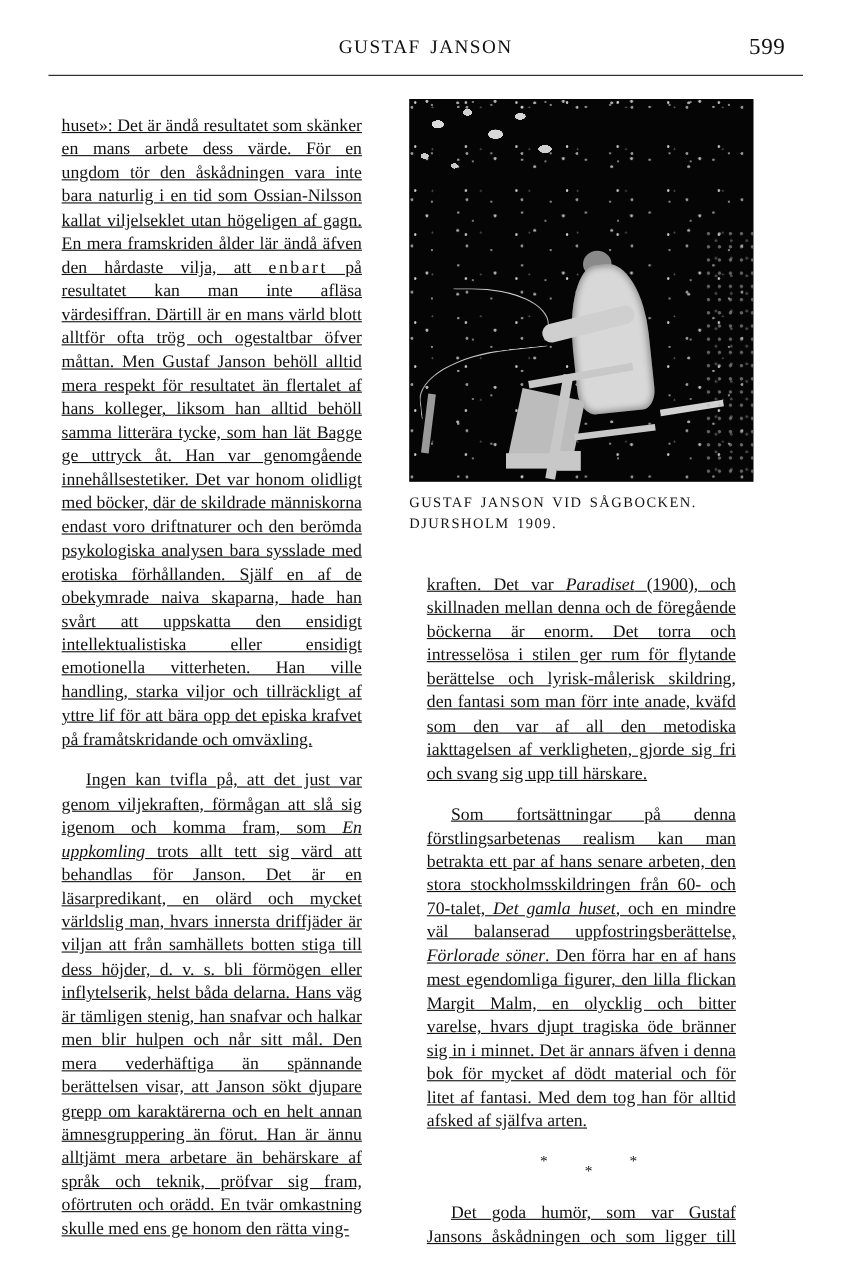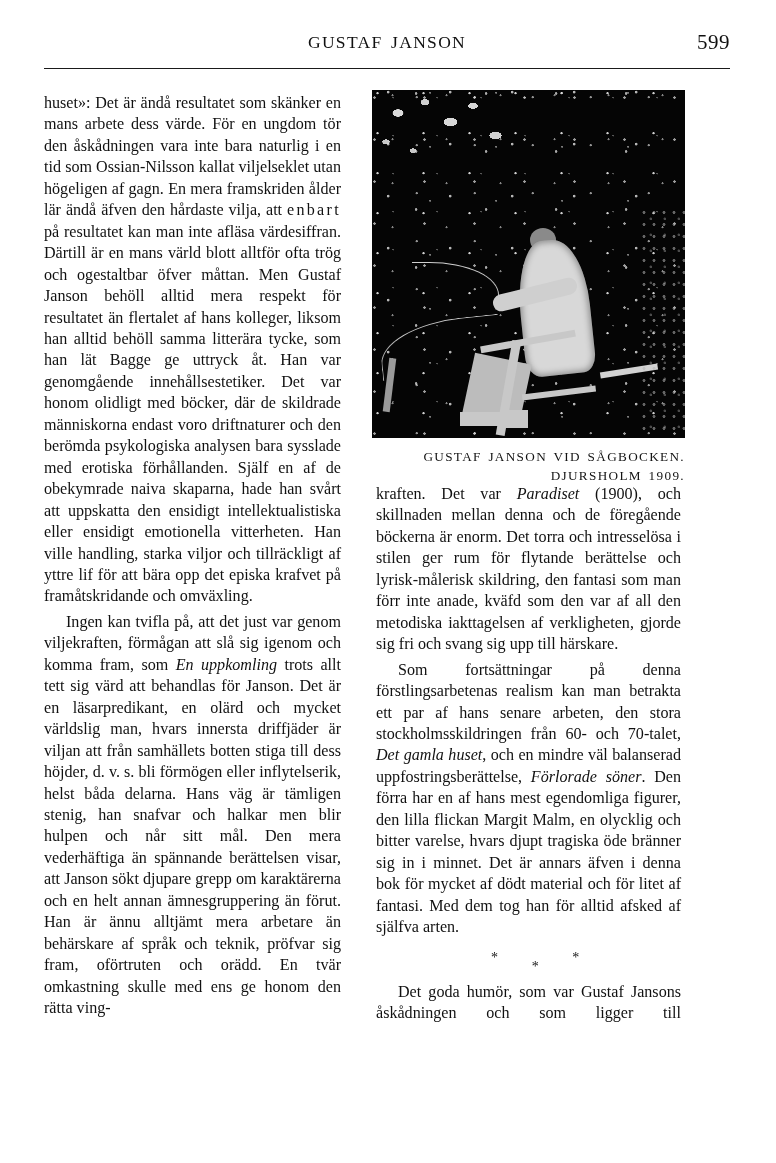--- a/index.html
+++ b/index.html
@@ -35,21 +35,21 @@
     position: absolute;
     left: 0; right: 0;
     text-align: center;
     font-size: 17.5px;
     letter-spacing: 1.3px;
     word-spacing: 3px;
     color: #101010;
   }
   .runhead-folio {
     position: absolute;
-    right: 0;
+    right: 16px;
     top: -2px;
     font-size: 21px;
     letter-spacing: 0.5px;
     color: #101010;
     font-family: Liberation Serif, serif;
   }
   .runrule {
     position: absolute;
     left: 44px;
     top: 68px;
@@ -68,26 +68,27 @@
     hyphens: none;
     color: #111111;
   }
   .col-left {
     left: 40px;
     top: 88px;
     width: 305px;
   }
   .col-right {
     left: 372px;
-    top: 479px;
+    top: 505px;
     width: 313px;
   }
 
   .col p {
-    margin: 4px;
+    margin: 16px;
+    text-decoration: underline;
   }
   .col p.indent {
     text-indent: 22px;
   }
 
   
   .force-justify {
     text-align-last: justify;
   }
 
@@ -210,21 +211,21 @@
     right: 0; top: 120px;
     width: 44px; height: 228px;
     background-image:
       radial-gradient(circle at 30% 20%, rgba(180,180,180,0.55) 1.2px, transparent 1.8px),
       radial-gradient(circle at 70% 55%, rgba(160,160,160,0.45) 1.0px, transparent 1.6px);
     background-size: 10px 12px, 14px 16px;
   }
 
   .caption {
     margin-top: 9px;
-    text-align: right;
+    text-align: left;
     font-size: 13.2px;
     line-height: 19px;
     letter-spacing: 1.35px;
     word-spacing: 2px;
     color: #131313;
   }
 
   
   .asterisks {
     position: relative;

